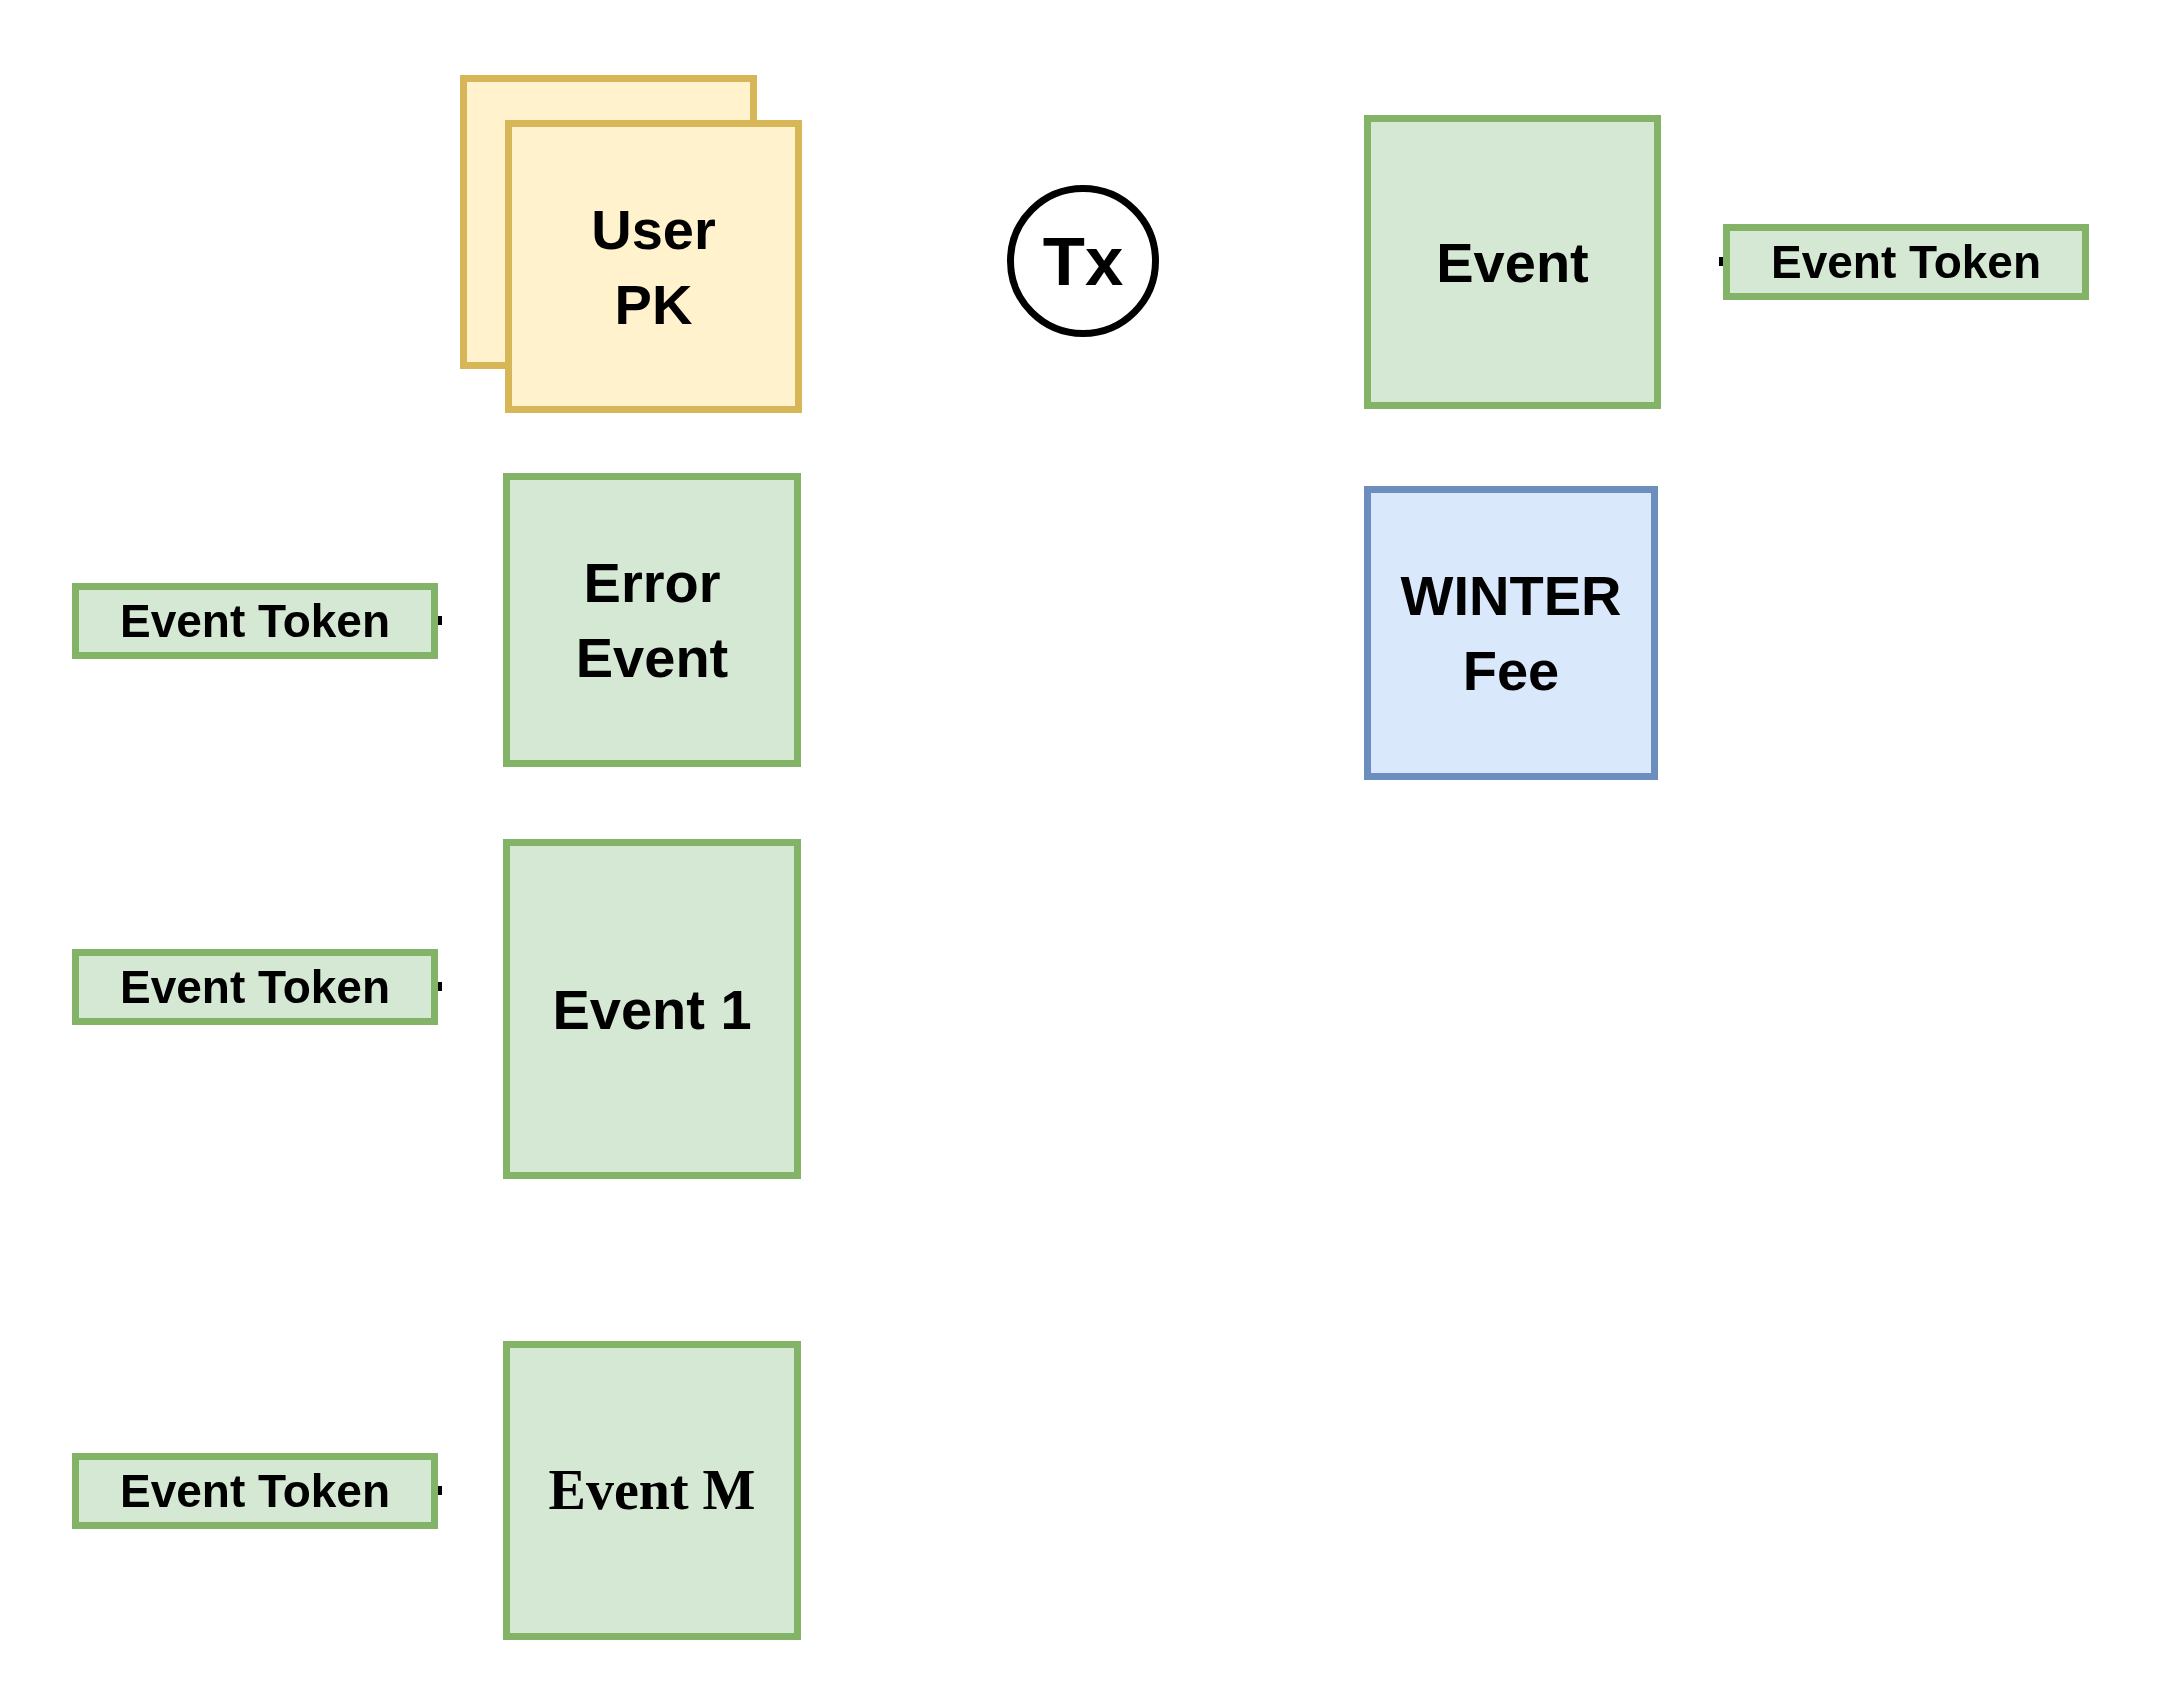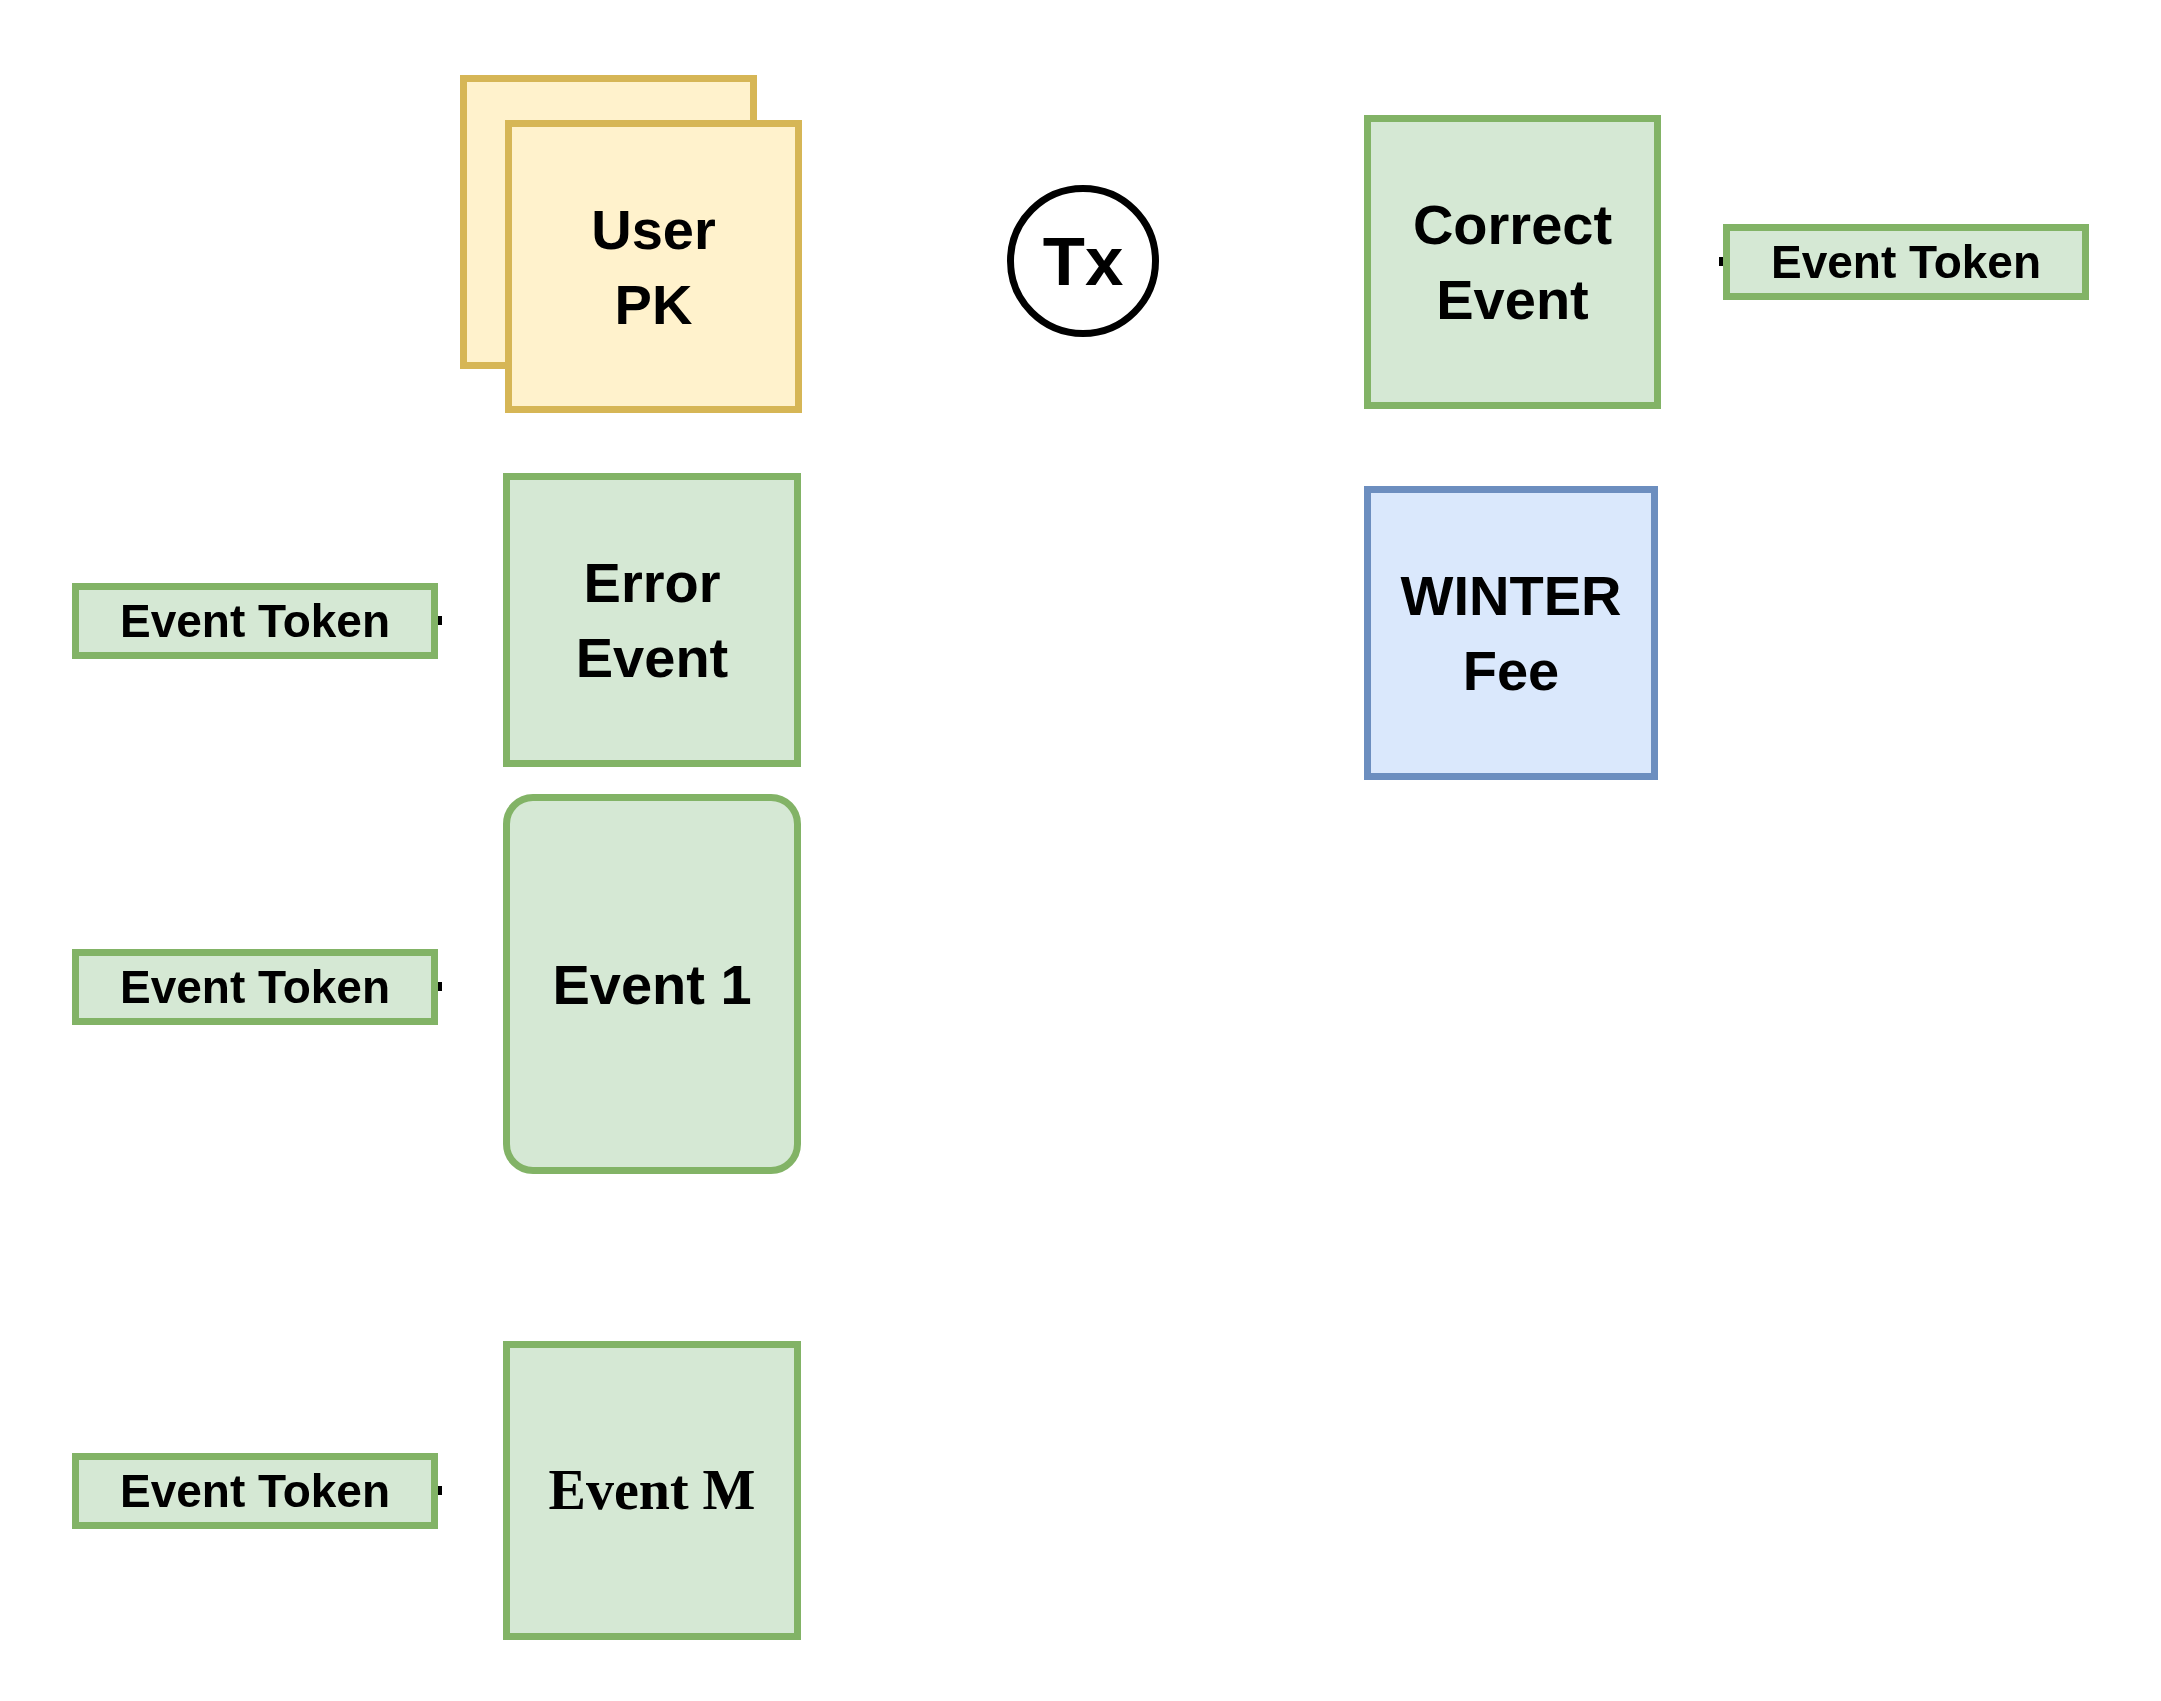--- a/index.html
+++ b/index.html
@@ -33,21 +33,21 @@
   .node .line { display: block; }
   .yellow { background: #FFF2CC; border: 7.2px solid #D6B656; }
   .green  { background: #D5E8D4; border: 7.2px solid #82B366; }
   .blue   { background: #DAE8FC; border: 7.2px solid #6C8EBF; }
 
   .user-pk-shadow { left: 460px;  top: 75px;  width: 297px; height: 294px; }
   .user-pk        { left: 505px;  top: 120px;  width: 297px; height: 293px; }
   .correct-event  { left: 1364px; top: 115px;  width: 297px; height: 294px; }
   .winter-fee     { left: 1364px; top: 474px;  width: 294px; height: 294px; margin-top: 12px; }
   .error-event    { left: 503px;  top: 473px;  width: 298px; height: 294px; }
-  .event-1        { left: 503px;  top: 794px; width: 298px; height: 380px; border-radius: 30px; }
+  .event-1        { left: 503px;  top: 839px; width: 298px; height: 340px; }
   .event-m        { left: 503px;  top: 1341px; width: 298px; height: 299px; font-family: Liberation Serif, serif; }
 
   .tx-circle {
     left: 1007px; top: 185px; width: 152px; height: 152px;
     background: #ffffff;
     border: 7px solid #000000;
     border-radius: 50%;
     font-size: 69px;
   }
 
@@ -83,21 +83,20 @@
       <span class="line">PK</span>
     </div>
   </div>
 
   <div class="shape tx-circle">
     <span>Tx</span>
   </div>
 
   <div class="shape node green correct-event">
     <div>
-      <span class="line">Correct</span>
       <span class="line">Event</span>
     </div>
   </div>
   <div class="stub stub-right"></div>
   <div class="shape token green token-right">
     <span>Event Token</span>
   </div>
 
   <div class="shape node blue winter-fee">
     <div>

